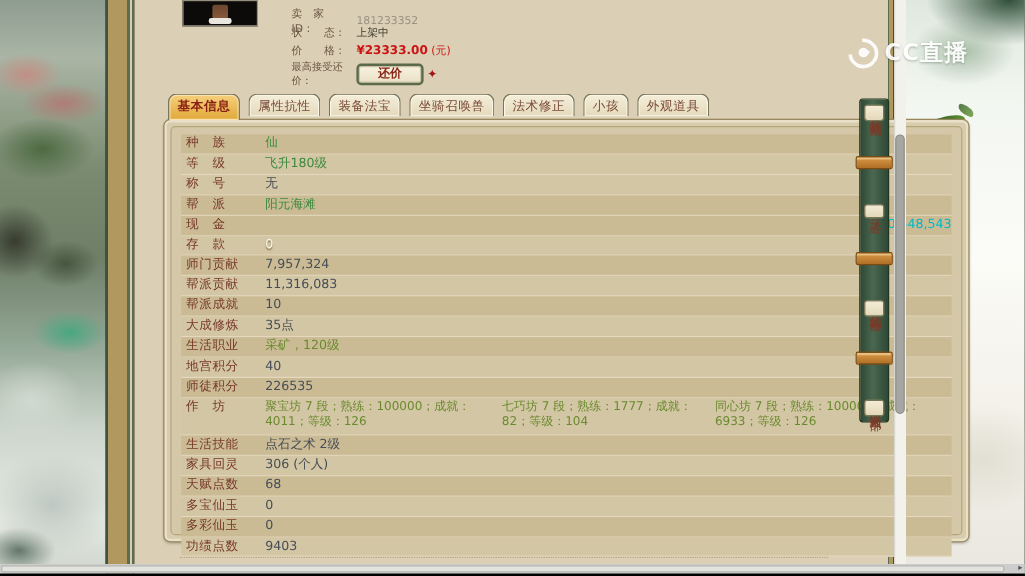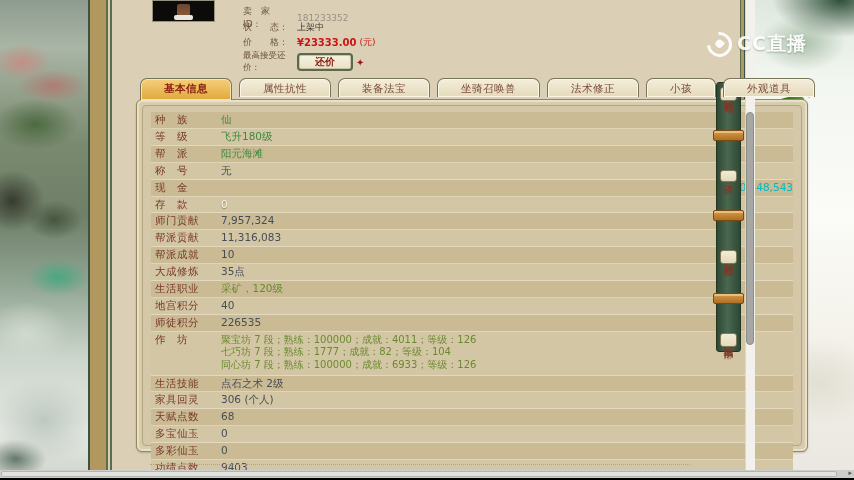--- a/index.html
+++ b/index.html
@@ -72,21 +72,21 @@
   .bargain-btn{
     width:56px;height:18px;margin-left:2px;background:linear-gradient(#f7f2e0,#e9e0c6);
     border:2px solid #5a6a4a;border-radius:4px;box-shadow:inset 0 0 0 1px #c9c2a8;
     color:#8a2415;font-weight:bold;font-size:10px;text-align:center;line-height:14px;cursor:pointer;
     font-family:"DejaVu Sans",sans-serif;padding:0;
   }
   .cursor-star{margin-left:3px;color:#a01515;font-size:10px;}
   
   .tabbar{position:absolute;left:140px;top:78px;display:flex;gap:7px;z-index:3;}
   .tab{
-    height:19px;padding:3px 23px 0;font-size:10.5px;letter-spacing:.5px;
+    height:19px;padding:3px 7px 0;font-size:10.5px;letter-spacing:.5px;
     border:1px solid #77765a;border-bottom:none;border-radius:7px 7px 0 0;
     background:linear-gradient(#f4eeda,#e4d9bb);
     box-shadow:inset 0 0 0 1px #faf6e8;color:#7a4a38;cursor:pointer;box-sizing:border-box;
   }
   .tab.active{
     height:22px;background:linear-gradient(#f6cf7c,#e0a83a);
     color:#8a2012;font-weight:bold;box-shadow:inset 0 0 0 1px #fbe3ae;
   }
   
   .panel{
@@ -104,21 +104,21 @@
     font-size:10.5px;background:#cabb95;border-bottom:1px solid rgba(242,234,212,.55);
   }
   .row.alt{background:#d3c6a4;}
   .rlabel{width:66px;flex-shrink:0;padding-left:4px;color:var(--label_maroon);letter-spacing:.5px;}
   .rvalue{flex:1;}
   .tone-green{color:var(--green);}
   .tone-cyan{color:var(--cyan);text-align:right;}
   .tone-olive{color:var(--olive);}
   .tone-dark{color:var(--dark_value);}
   .tone-white{color:#f8f4e6;text-shadow:0 1px 1px rgba(110,92,55,.7);}
-  .row .lines{display:flex;flex-direction:column;padding:2px 0 3px;justify-content:flex-end;}
+  .row .lines{display:flex;flex-direction:row;padding:2px 0 3px;justify-content:flex-end;}
   .row .lines span{line-height:12.6px;font-size:10px;}
   .page-bottom-line{position:absolute;left:150px;top:464px;width:540px;border-top:1px dotted #b3a584;}
   
   .strip{
     position:absolute;left:716px;top:82px;width:25px;height:270px;box-sizing:border-box;
     background:linear-gradient(90deg,#2e4836,#4a6850 45%,#2e4836);
     border:1px solid #22351f;border-radius:3px;
     display:flex;flex-direction:column;align-items:center;justify-content:space-between;
     padding:4px 0;z-index:2;
   }
@@ -186,27 +186,27 @@
   <div class="panel-inner">
     <div class="rows">
         <div class="row">
           <span class="rlabel">种　族</span>
           <span class="rvalue tone-green">仙</span>
         </div>
         <div class="row alt">
           <span class="rlabel">等　级</span>
           <span class="rvalue tone-green">飞升180级</span>
         </div>
+        <div class="row alt">
+          <span class="rlabel">称　号</span>
+          <span class="rvalue tone-dark">无</span>
+        </div>
         <div class="row">
           <span class="rlabel">帮　派</span>
           <span class="rvalue tone-green">阳元海滩</span>
-        </div>
-        <div class="row alt">
-          <span class="rlabel">称　号</span>
-          <span class="rvalue tone-dark">无</span>
         </div>
         <div class="row">
           <span class="rlabel">现　金</span>
           <span class="rvalue tone-cyan">10,548,543</span>
         </div>
         <div class="row alt">
           <span class="rlabel">存　款</span>
           <span class="rvalue tone-white">0</span>
         </div>
         <div class="row">

